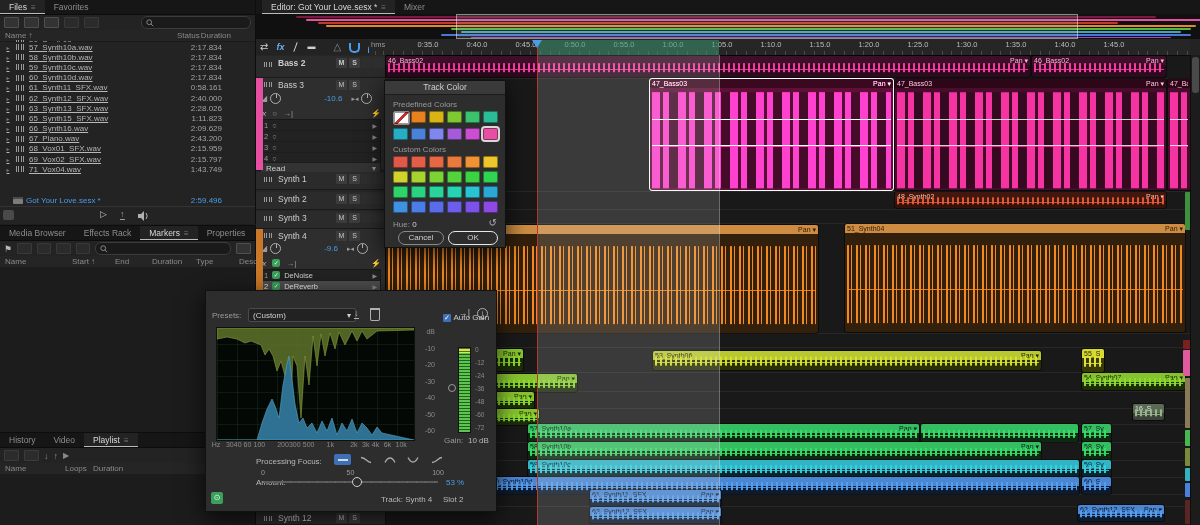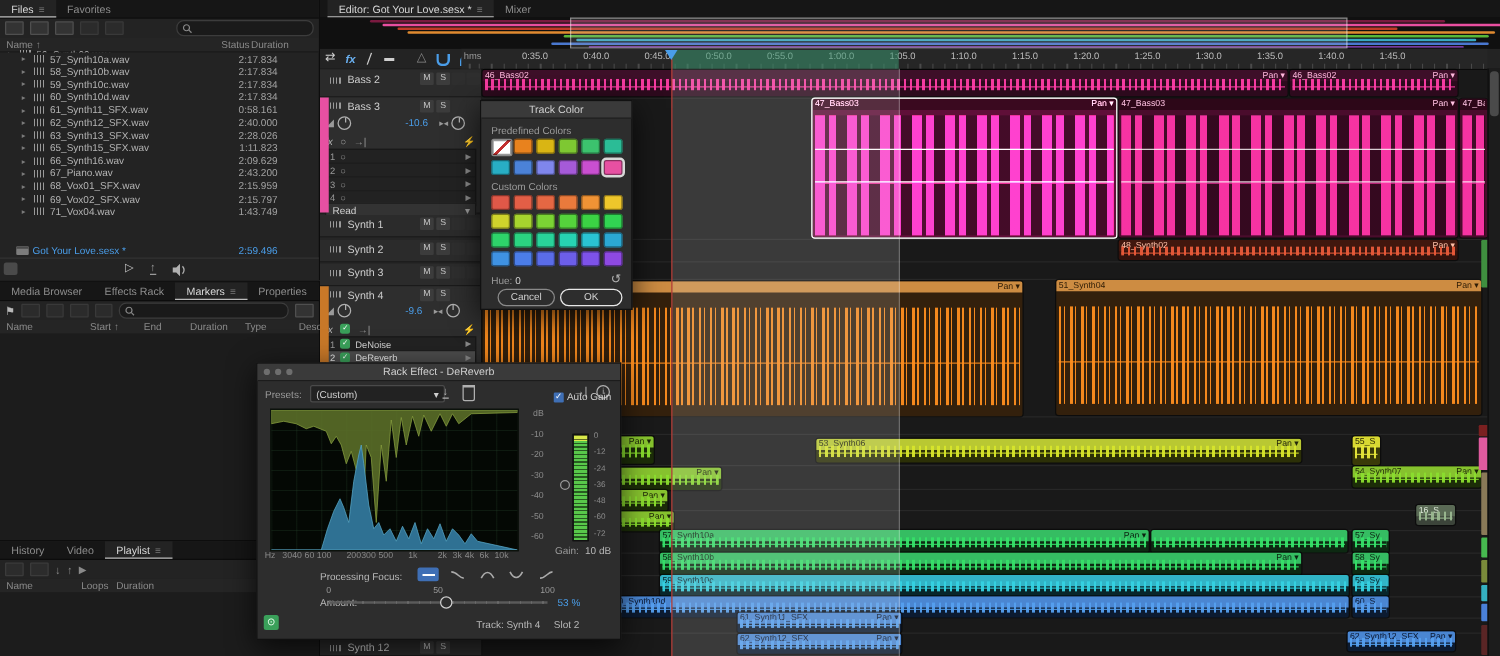--- a/index.html
+++ b/index.html
@@ -10,21 +10,21 @@
   .panel{position:absolute;left:0;width:255px;background:#232323;border-right:1px solid #0d0d0d;}
   .tabbar{height:14px;background:#161616;display:flex;align-items:stretch;border-bottom:1px solid #0c0c0c;}
   .tab{padding:0 9px;line-height:14px;color:#8d8d8d;font-size:8.5px;white-space:nowrap;}
   .tab.active{background:#232323;color:#d8d8d8;border-bottom:1px solid #bbb;}
   .menu-ic{color:#777;margin-left:4px;font-size:8px;}
   .toolrow{height:15px;display:flex;align-items:center;gap:5px;padding:0 4px;background:#232323;}
   .boxic{width:13px;height:9px;border:1px solid #5a5a5a;border-radius:1px;background:#383838;opacity:.8;}
   .searchbox{height:11px;background:#1a1a1a;border:1px solid #3c3c3c;border-radius:6px;display:flex;align-items:center;padding:0 4px;gap:3px;color:#777;}
   .colhead{display:flex;color:#8a8a8a;font-size:8px;height:11px;align-items:center;border-bottom:1px solid #1a1a1a;background:#252525;position:relative;}
   
-  #file-rows{position:absolute;top:42px;left:11px;right:0;}
+  #file-rows{position:absolute;top:42px;left:0;right:0;text-decoration:underline;}
   .frow{position:relative;height:10.2px;display:flex;align-items:center;color:#b4b4b4;font-size:8px;}
   .chev{width:10px;text-align:center;color:#7a7a7a;font-size:6px;padding-left:3px;}
   .fico{width:9px;height:6px;margin:0 4px 0 3px;background:repeating-linear-gradient(90deg,#9a9a9a 0 1px,transparent 1px 2.5px);}
   .fname{flex:1;white-space:nowrap;overflow:hidden;}
   .fdur{position:absolute;right:33px;color:#a2a2a2;}
   .srow{color:#4a9de8;}
   .srow .fdur{color:#4a9de8;padding-left:44px;}
   .sico{width:10px;height:7px;margin:0 3px;background:#7c7c7c;border-radius:1px;box-shadow:inset 0 2px 0 #4a4a4a;}
   
   #main{position:absolute;left:256px;top:0;width:944px;height:525px;background:#191919;}
@@ -345,21 +345,21 @@
         <div class="rlab" style="left: 613px;">1:20.0</div>
         <div class="rlab" style="left: 662px;">1:25.0</div>
         <div class="rlab" style="left: 711px;">1:30.0</div>
         <div class="rlab" style="left: 760px;">1:35.0</div>
         <div class="rlab" style="left: 809px;">1:40.0</div>
         <div class="rlab" style="left: 858px;">1:45.0</div>
       </div>
 
     <div id="headers">
 
-      <div class="trow" style="top:1px;height:21px;">
+      <div class="trow" style="top:1px;height:21px;font-weight:bold;">
         <span class="wico"></span>
         <span class="tname">Bass 2</span>
         <span class="msbox" style="right:38px;">M</span>
         <span class="msbox" style="right:25px;">S</span>
         <span class="msbox ghost" style="right:13px;"></span>
         <span class="msbox ghost" style="right:1px;"></span>
       </div>
 
       <div class="trow" style="top:23px;height:92px;background:#2e2e2e;">
         <span class="wico" style="top:4px;"></span>
@@ -726,28 +726,20 @@
         <div class="swatch" style="background: rgb(125, 82, 233);"></div>
         <div class="swatch" style="background: rgb(142, 73, 226);"></div>
       </div>
     <div class="dlbl" style="left:8px;top:139px;"><span>Hue:</span> <span style="color:#cfcfcf;">0</span></div>
     <span style="position:absolute;right:8px;top:136px;color:#b0b0b0;font-size:10px;">↺</span>
     <div class="pillbtn" style="left:13px;top:150px;width:44px;">Cancel</div>
     <div class="pillbtn focus" style="left:63px;top:150px;width:48px;">OK</div>
   </div>
 
   <div class="dialog" style="left:205px;top:290px;width:290px;height:220px;z-index:60;">
-    <div class="dlg-title">
-      <div class="maccircles">
-          <i></i>
-          <i></i>
-          <i></i>
-        </div>
-      <span>Rack Effect - DeReverb</span>
-    </div>
     <div class="dlbl" style="left:6px;top:20px;">Presets:</div>
     <div class="dd" style="position:absolute;left:42px;top:17px;width:98px;height:12px;">
       <span>(Custom)</span>
         <span>▾</span>
     </div>
     <span style="position:absolute;left:148px;top:17px;color:#b0b0b0;border-bottom:1px solid #b0b0b0;font-size:9px;">↓</span>
     <span style="position:absolute;left:164px;top:17px;width:8px;height:10px;border:1px solid #b0b0b0;border-top:2px solid #b0b0b0;border-radius:0 0 2px 2px;"></span>
     <span style="position:absolute;right:26px;top:17px;color:#b0b0b0;font-size:9px;">→|</span>
     <span style="position:absolute;right:8px;top:17px;width:9px;height:9px;border:1px solid #b0b0b0;border-radius:50%;color:#b0b0b0;font-size:7px;text-align:center;line-height:9px;">i</span>
 

